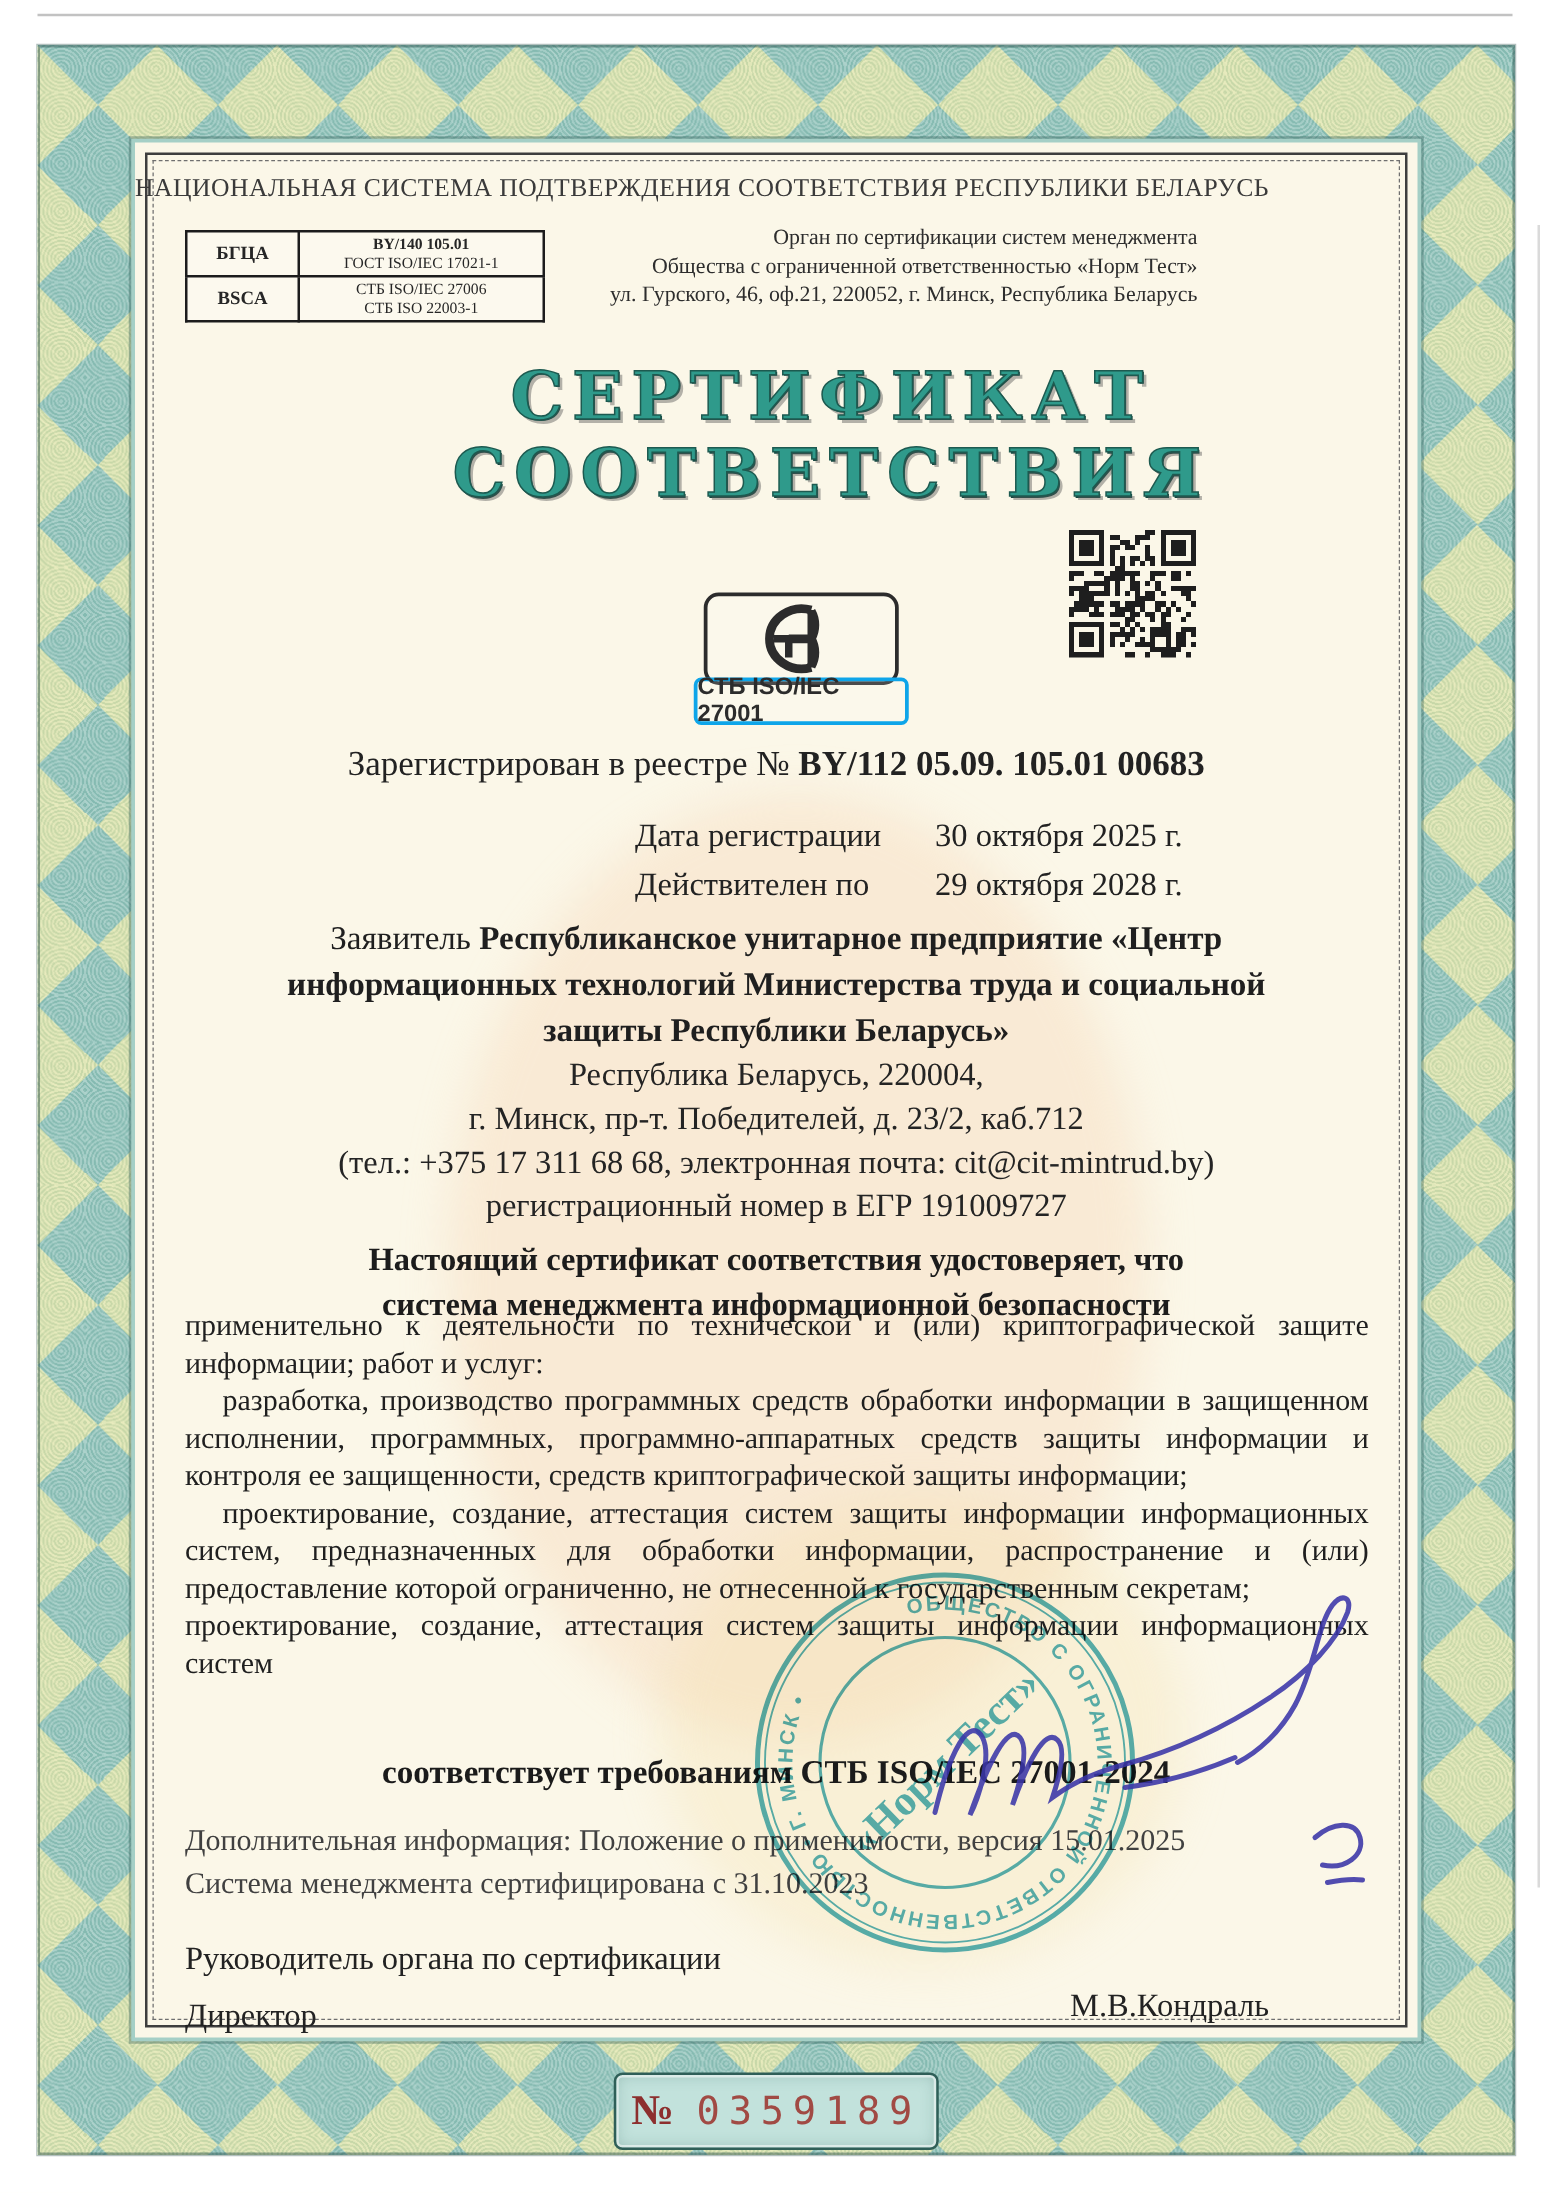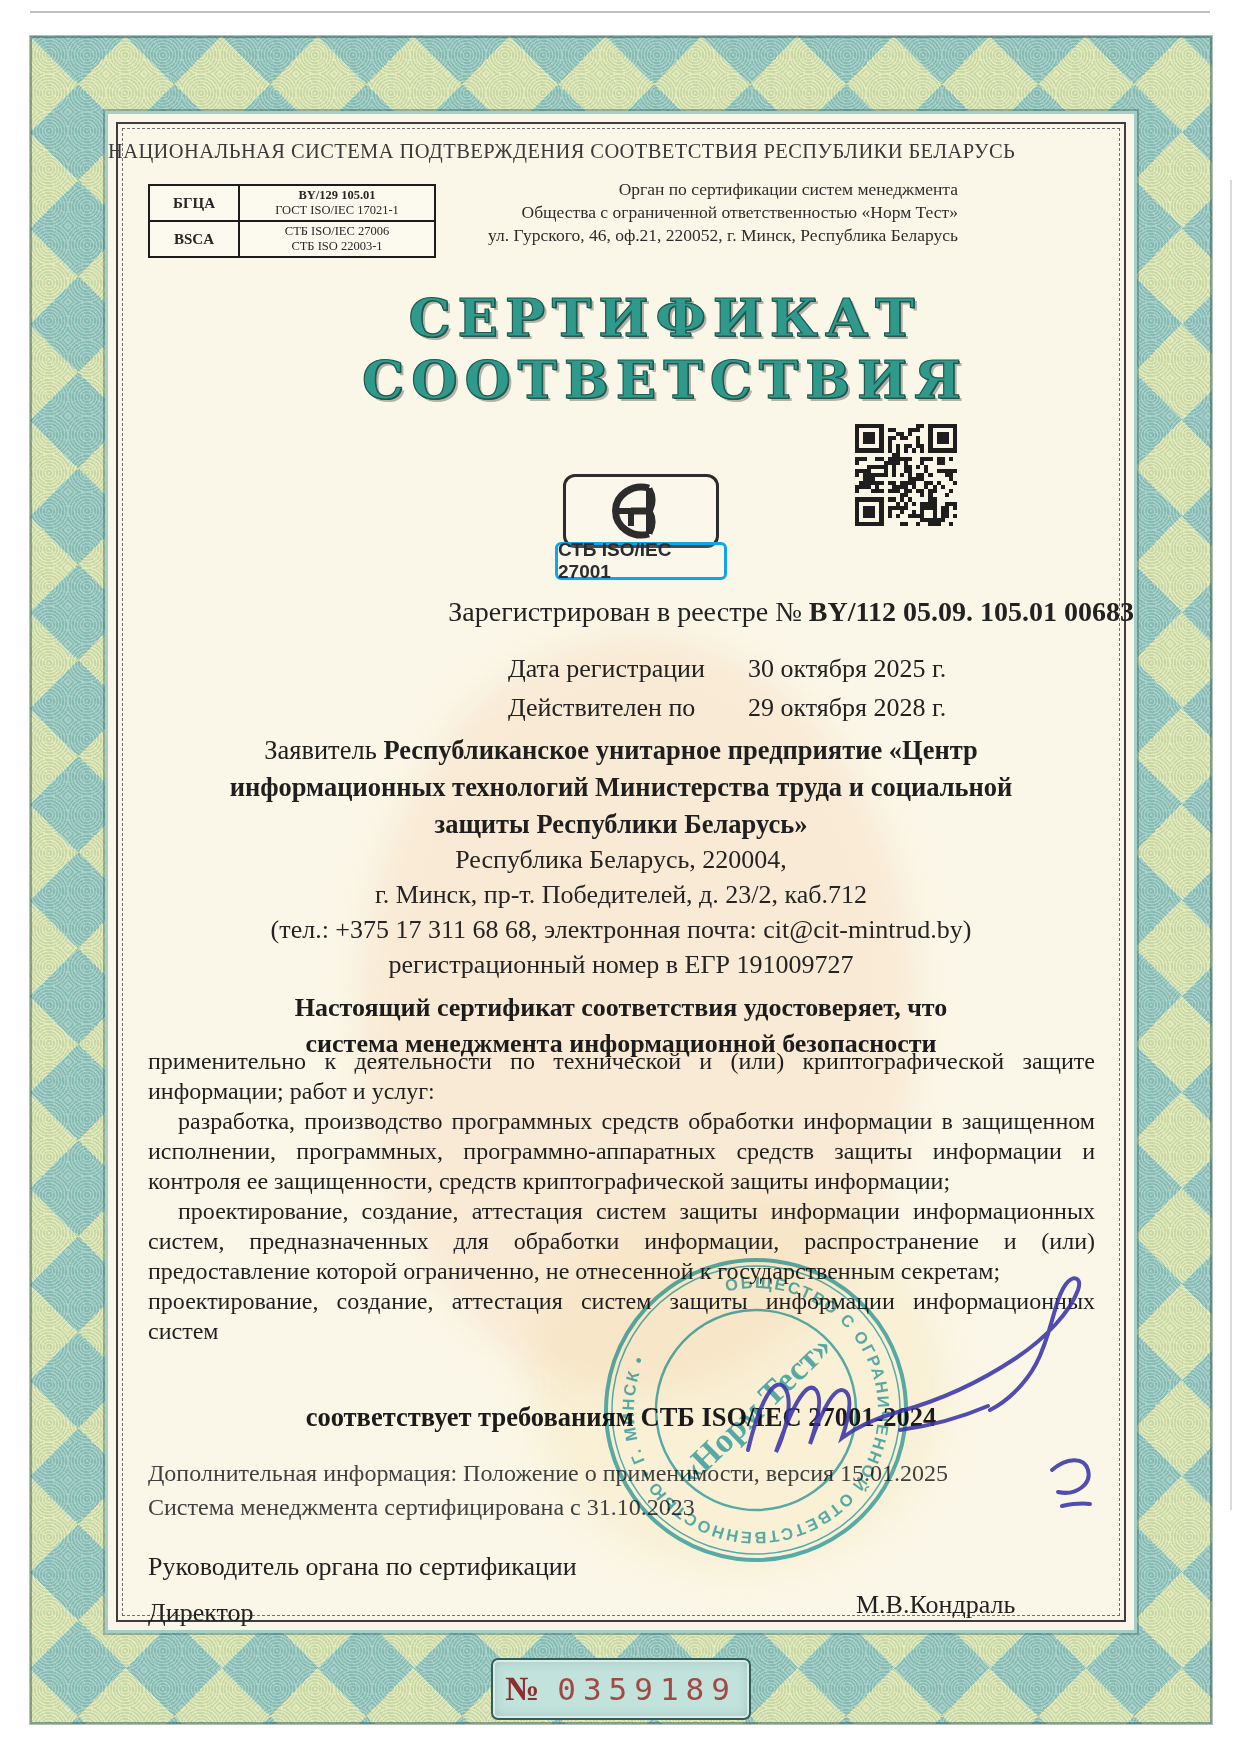--- a/index.html
+++ b/index.html
@@ -43,21 +43,21 @@
 
   
   .markbox{position:absolute;left:455px;top:360px;width:150px;height:68px;border:3px solid #2c2c2c;border-radius:12px;
            display:flex;align-items:center;justify-content:center;background:rgba(255,255,255,.15);}
   .marklabel{position:absolute;left:447px;top:428px;width:166px;height:32px;border:3px solid #0ea5e9;border-radius:6px;
              display:flex;align-items:center;justify-content:center;
              font-family:"Liberation Sans", sans-serif;font-weight:bold;font-size:19px;color:#2c2c2c;background:rgba(255,255,255,.15);}
   .qr{position:absolute;left:747px;top:310px;width:102px;height:102px;}
 
   
-  .regline{position:absolute;left:0;top:482px;width:100%;text-align:right;font-size:28px;color:#222;}
+  .regline{position:absolute;left:0;top:482px;width:100%;text-align:center;font-size:28px;color:#222;}
   .regline b{font-weight:bold;}
   .dates{position:absolute;left:400px;top:540px;font-size:26px;color:#222;}
   .dates .row{display:flex;margin-bottom:9px;gap:12px;}
   .dates .lbl{width:228px;}
   .applicant{position:absolute;left:83px;top:618px;width:860px;text-align:center;font-size:26.5px;line-height:37px;color:#1f1f1f;}
   .applicant .name{font-weight:bold;}
   .addr{position:absolute;left:83px;top:728px;width:860px;text-align:center;font-size:26px;line-height:35px;color:#242424;}
   .egr{position:absolute;left:0;top:836px;width:100%;text-align:center;font-size:26px;color:#242424;}
   .statement{position:absolute;left:0;top:876px;width:100%;text-align:center;font-weight:bold;font-size:26px;line-height:36px;color:#1c1c1c;}
 
@@ -95,21 +95,21 @@
     <div class="blob blob2"></div>
     <div class="frame"></div>
 
     <div class="natsys">НАЦИОНАЛЬНАЯ СИСТЕМА ПОДТВЕРЖДЕНИЯ СООТВЕТСТВИЯ РЕСПУБЛИКИ БЕЛАРУСЬ</div>
 
     <table class="accr">
       <tbody>
           <tr>
         <td class="abbr">БГЦА</td>
         <td class="codes">
-          <div class="c1">BY/129 105.01</div>
+          <div class="c1">BY/140 105.01</div>
           <div>ГОСТ ISO/IEC 17021-1</div>
         </td>
       </tr>
       <tr>
         <td class="abbr">BSCA</td>
         <td class="codes">
           <div>СТБ ISO/IEC 27006</div>
           <div>СТБ ISO 22003-1</div>
         </td>
       </tr>

